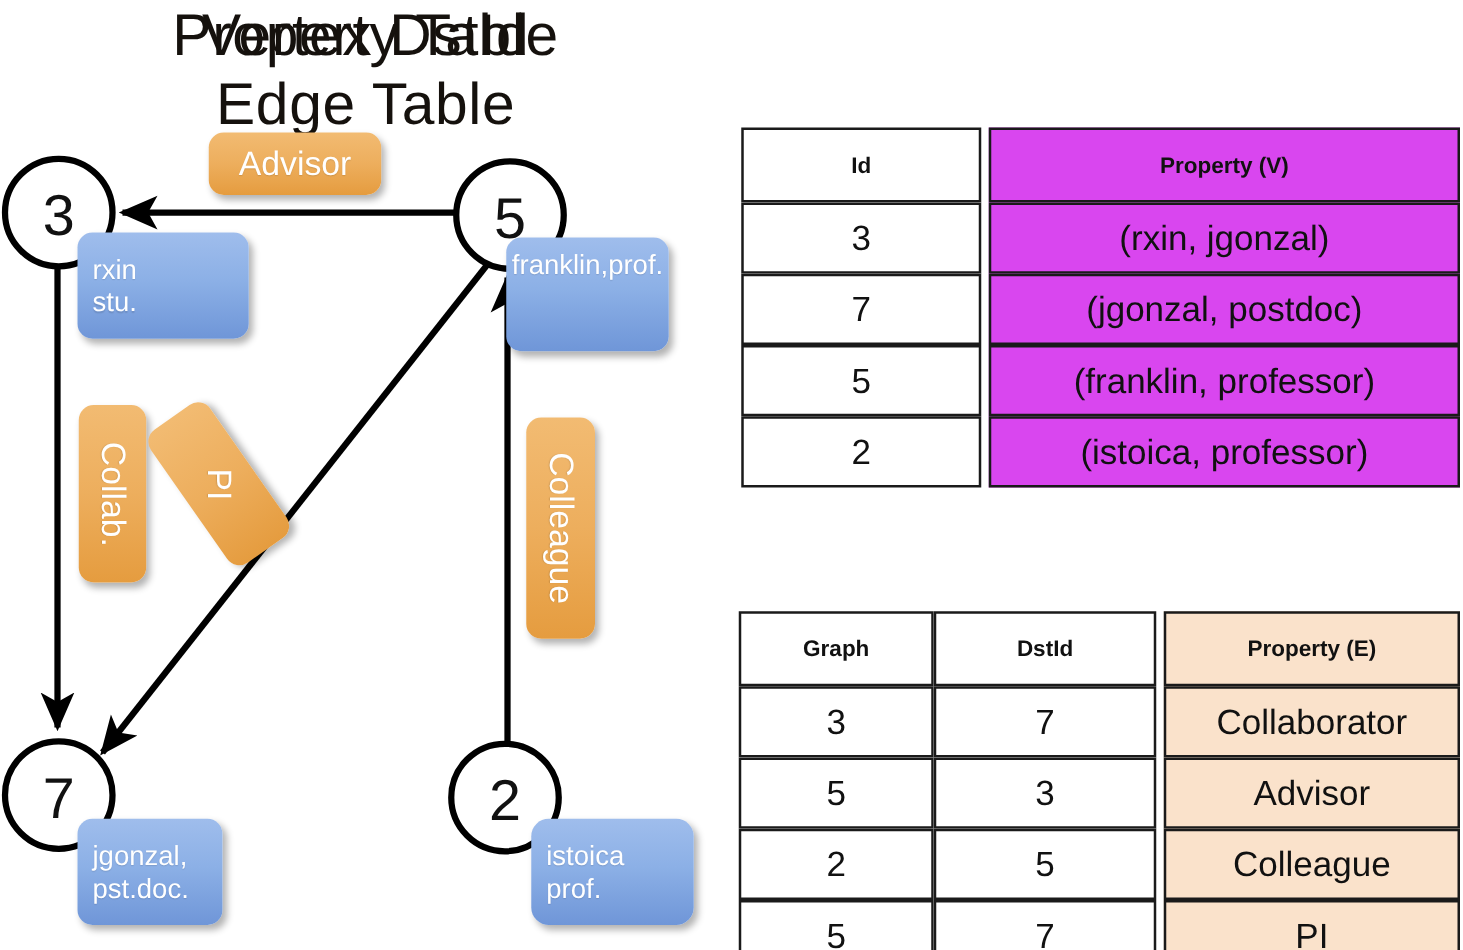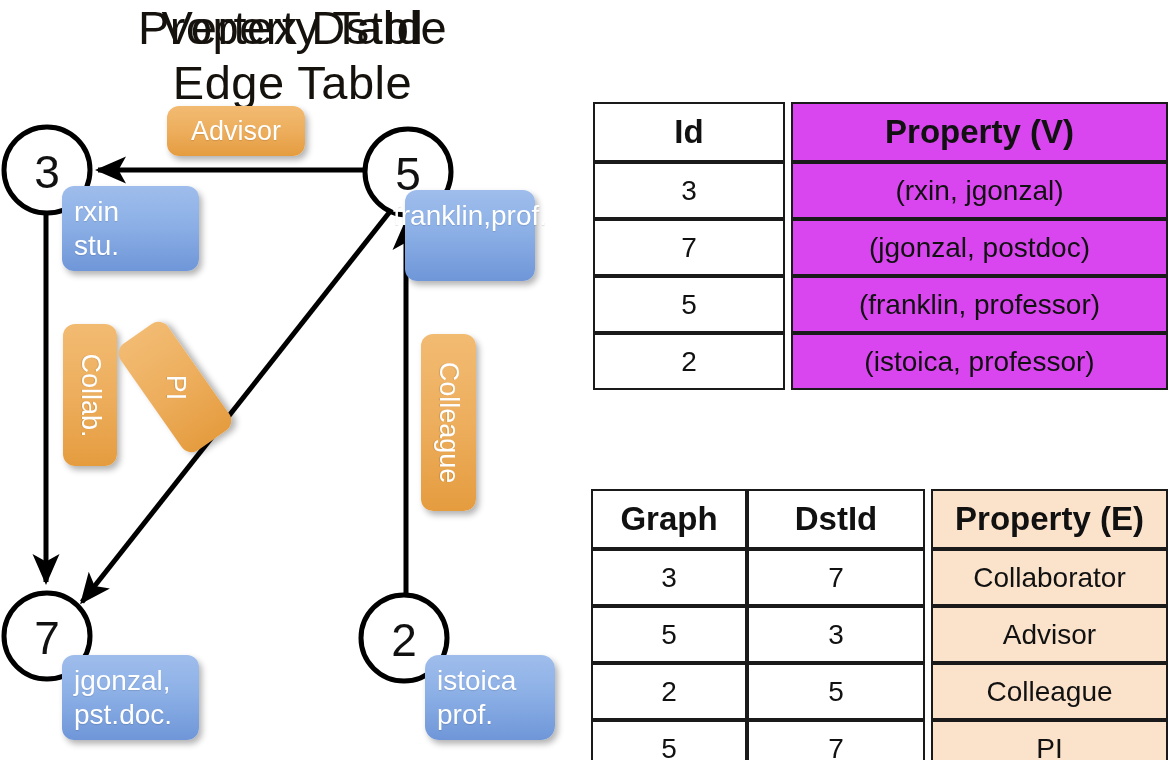--- a/index.html
+++ b/index.html
@@ -45,21 +45,21 @@
     font-family:"Liberation Sans", sans-serif;
     font-weight:400;
     box-shadow:3px 4px 6px rgba(0,0,0,0.30);
     box-sizing:border-box;
     display:flex;
     align-items:center;
     justify-content:flex-start;
   }
   .vbox{                 
     background:linear-gradient(to bottom,#9fbdec 0%,#8cb0e6 45%,#6f96d8 100%);
-    font-size:28px;
+    font-size:22px;
     line-height:1.18;
     padding:9px 12px;
     text-shadow:0 1px 1px rgba(0,0,0,0.12);
   }
   .ebox{                 
     background:linear-gradient(to bottom,#f2bb72 0%,#edae5d 50%,#e59c3f 100%);
     font-size:27px;
     justify-content:center;
     text-align:center;
     text-shadow:0 1px 1px rgba(0,0,0,0.12);
@@ -88,21 +88,21 @@
     border:2px solid #1a1a1a;
     text-align:center;
     font-family:"Liberation Sans", sans-serif;
     font-size:28px;
     font-weight:300;
     color:#111;
     padding:0;
     vertical-align:middle;
     background:#ffffff;
   }
-  .tbl td.hd{font-weight:700;font-size:33px;}
+  .tbl td.hd{font-weight:700;font-size:18px;}
   .tbl td.fill-v{background:#d946ef;}
   .tbl td.fill-e{background:#fae2cb;}
   .tbl td.gap{border:none;background:transparent;width:6px;padding:0;}
 
   #vertex-title{left:585px;top:12px;width:585px;}
   #vertex-table{left:593px;top:102px;width:575px;}
   #edge-title{left:585px;top:398px;width:585px;}
   #edge-table{left:591px;top:489px;width:577px;}
 </style>
 </head>
@@ -164,21 +164,21 @@
   <div class="box vbox" style="left:62px;top:186px;width:137px;height:85px;flex-direction:column;align-items:flex-start;justify-content:center;">
     <span>rxin</span>
     <span>stu.</span>
   </div>
 
   <div class="box vbox" style="left:405px;top:190px;width:130px;height:91px;align-items:flex-start;justify-content:center;">
     <span>franklin,</span>
     <span>prof.</span>
   </div>
 
-  <div class="box vbox" style="left:62px;top:655px;width:137px;height:85px;flex-direction:column;align-items:flex-start;justify-content:center;">
+  <div class="box vbox" style="left:62px;top:655px;width:116px;height:85px;flex-direction:column;align-items:flex-start;justify-content:center;">
     <span>jgonzal,</span>
     <span>pst.doc.</span>
   </div>
 
   <div class="box vbox" style="left:425px;top:655px;width:130px;height:85px;flex-direction:column;align-items:flex-start;justify-content:center;border-radius:14px;">
     <span>istoica</span>
     <span>prof.</span>
   </div>
 </div>
 

